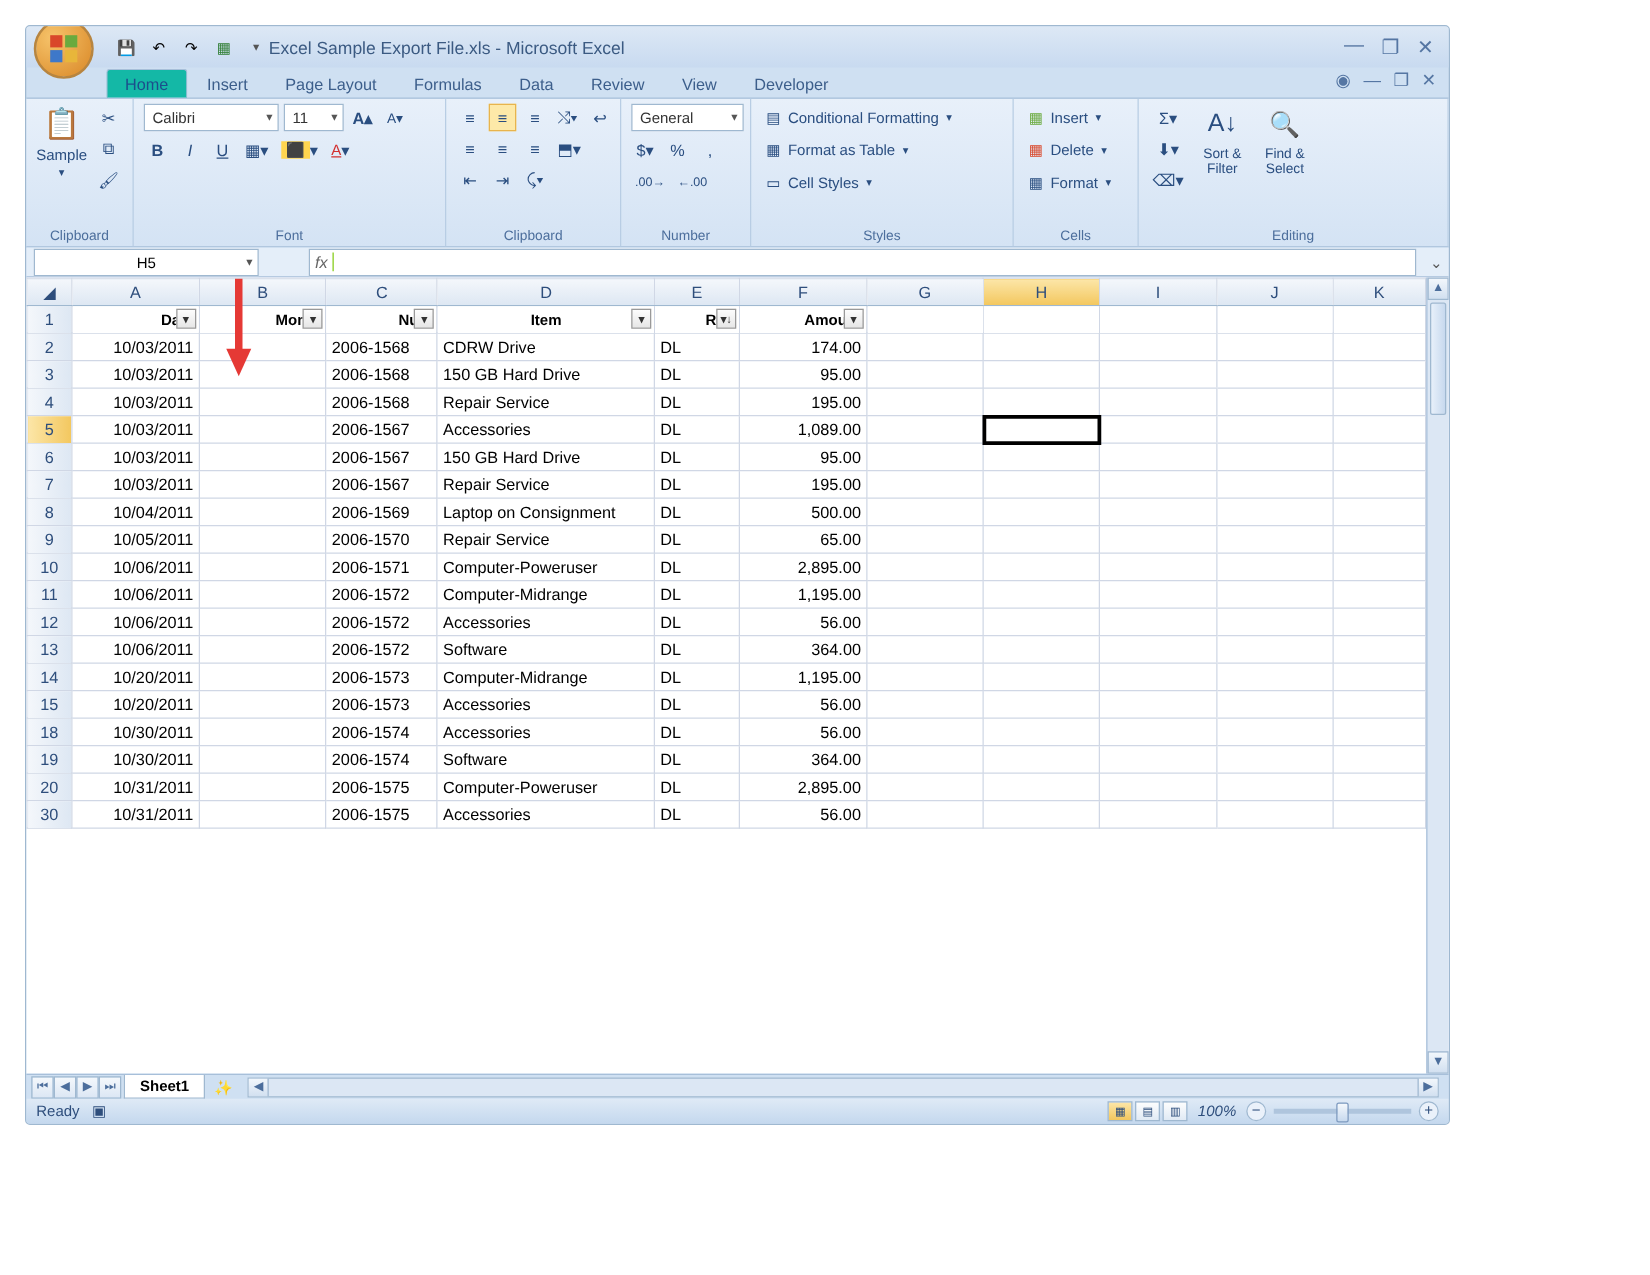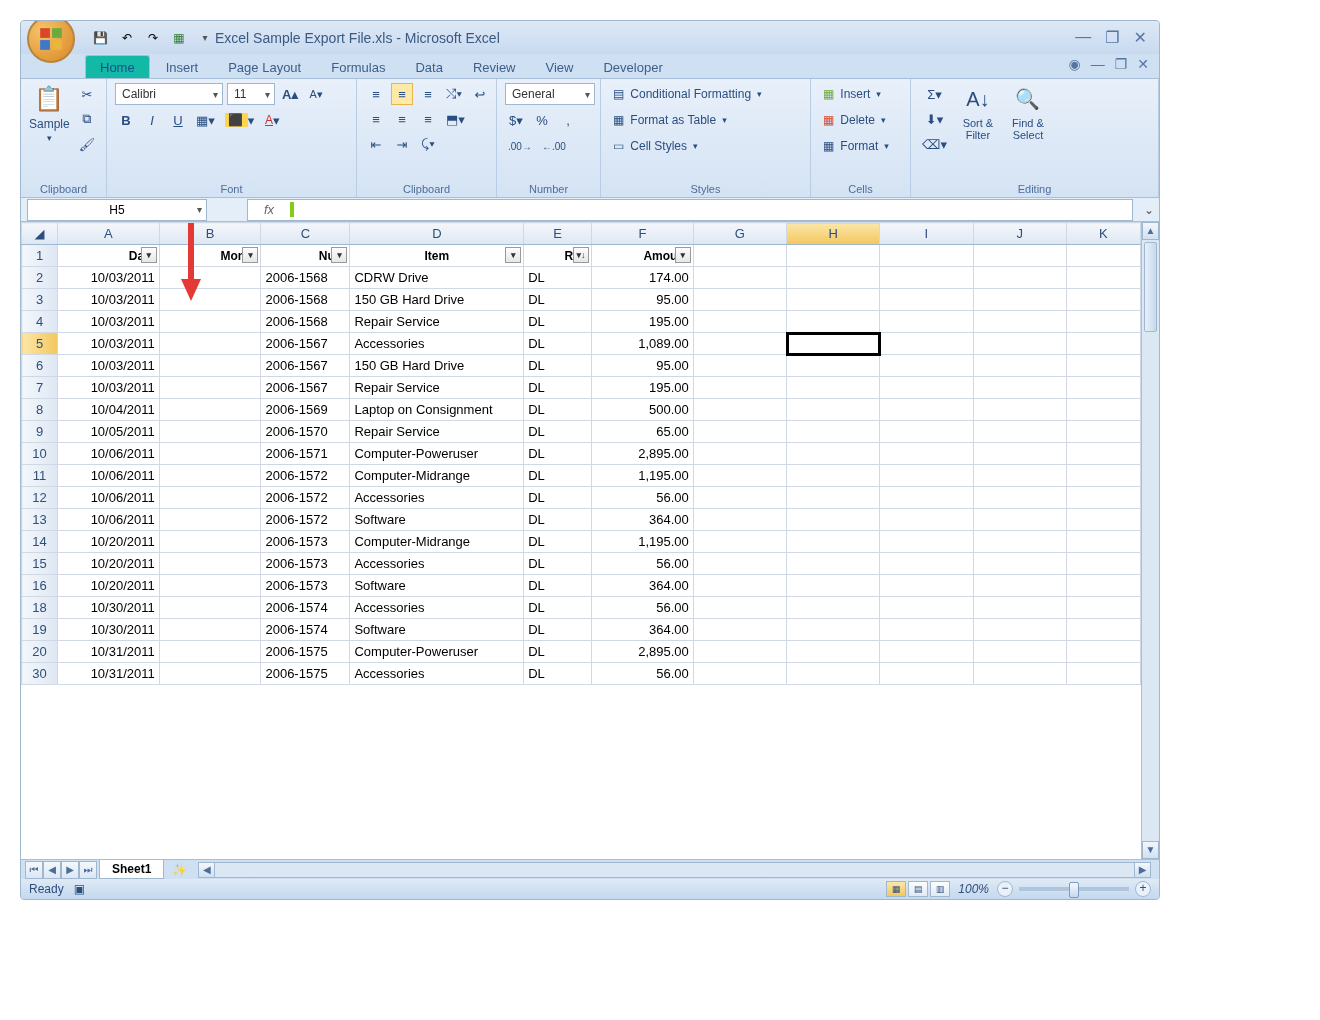--- a/index.html
+++ b/index.html
@@ -31,21 +31,21 @@
 .smrow { display:flex; gap:4px; align-items:flex-end; }
 .smbtn { min-width:22px; height:22px; display:flex; align-items:center; justify-content:center; border:1px solid transparent; cursor:pointer; color:#2A4E80; font-size:13px; padding:0 2px; }
 .combo { height:22px; border:1px solid #9FB8D0; background:#fff; display:flex; align-items:center; padding:0 18px 0 6px; position:relative; font-size:12px; color:#333; }
 .combo::after { content:"▾"; position:absolute; right:4px; font-size:10px; color:#555; }
 .menubtn { height:22px; display:flex; align-items:center; gap:6px; cursor:pointer; color:#2A4E80; padding:0 4px; white-space:nowrap; }
 
 .fbar { height:24px; background:#E4EEF9; display:flex; align-items:center; border-bottom:1px solid #A7BFD9; }
 .namebox { width:180px; height:22px; background:#fff; border:1px solid #9FB8D0; display:flex; align-items:center; justify-content:center; margin-left:6px; position:relative; }
 .namebox::after { content:"▾"; position:absolute; right:4px; font-size:10px; color:#555; }
 .fxarea { flex:1; height:22px; background:#fff; border:1px solid #9FB8D0; margin:0 6px 0 40px; display:flex; align-items:center; }
-.fxlbl { width:46px; text-align:center; font-style:italic; color:#666; border-right:4px solid #84cc16; font-size:13px; }
+.fxlbl { width:19px; text-align:center; font-style:italic; color:#666; border-right:1px solid #84cc16; font-size:13px; }
 .expand-fbar { width:20px; text-align:center; color:#555; cursor:pointer; }
 
 .gridwrap { position:absolute; top:201px; left:0; right:0; bottom:40px; background:#fff; display:flex; }
 .grid { flex:1; overflow:hidden; position:relative; }
 table.sheet { border-collapse:collapse; width:100%; }
 table.sheet th, table.sheet td { border:1px solid #D0D7E5; height:22px; padding:0 4px; font-size:13px; white-space:nowrap; overflow:hidden; }
 table.sheet th { background:linear-gradient(#F4F7FB,#DDE7F3); color:#2E4E7C; font-weight:normal; text-align:center; position:relative; }
 table.sheet th.colh { border-bottom:1px solid #9FB8D0; }
 table.sheet th.rowh { width:34px; background:linear-gradient(to right,#F4F7FB,#DDE7F3); text-align:center; }
 table.sheet th.rowh.sel { background:linear-gradient(to right,#FCE6A8,#F3C75E); }
@@ -499,34 +499,20 @@
               <td class="al-l">Accessories</td>
               <td class="al-l">DL</td>
               <td class="al-r">56.00</td>
               <td></td>
               <td></td>
               <td class="dashed-right"></td>
               <td></td>
               <td></td>
             </tr>
             <tr>
-              <th class="rowh">16</th>
-              <td class="al-r">10/20/2011</td>
-              <td class="al-l"></td>
-              <td class="al-l">2006-1573</td>
-              <td class="al-l">Software</td>
-              <td class="al-l">DL</td>
-              <td class="al-r">364.00</td>
-              <td></td>
-              <td></td>
-              <td class="dashed-right"></td>
-              <td></td>
-              <td></td>
-            </tr>
-            <tr>
               <th class="rowh">18</th>
               <td class="al-r">10/30/2011</td>
               <td class="al-l"></td>
               <td class="al-l">2006-1574</td>
               <td class="al-l">Accessories</td>
               <td class="al-l">DL</td>
               <td class="al-r">56.00</td>
               <td></td>
               <td></td>
               <td class="dashed-right"></td>

